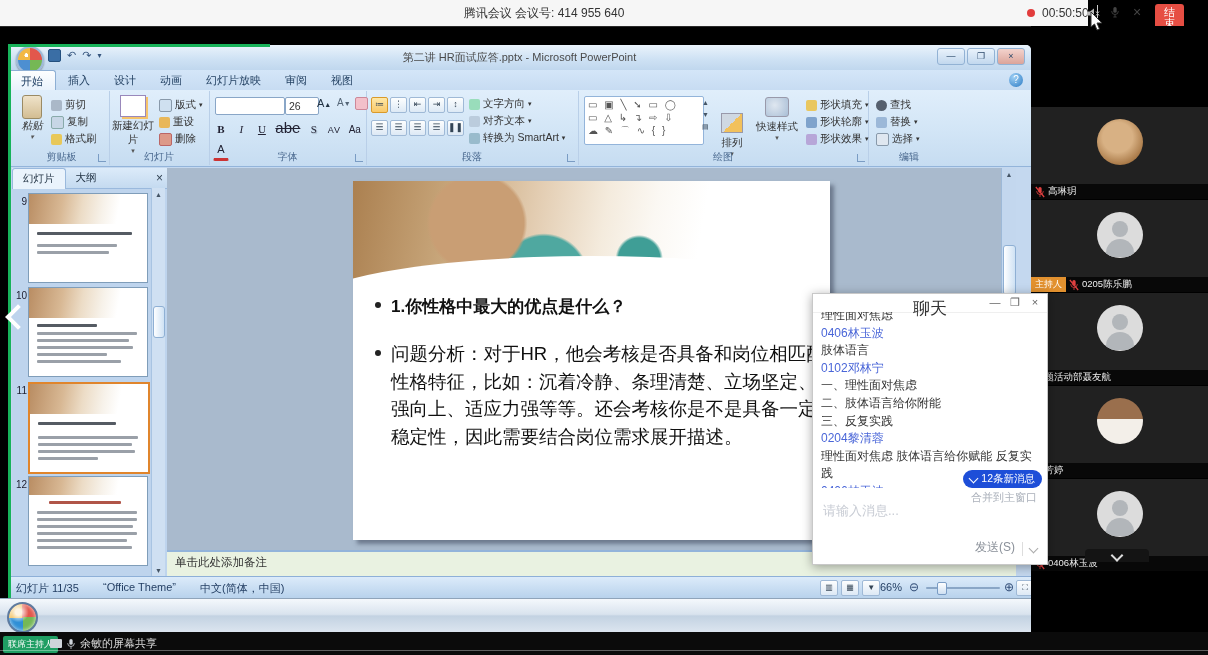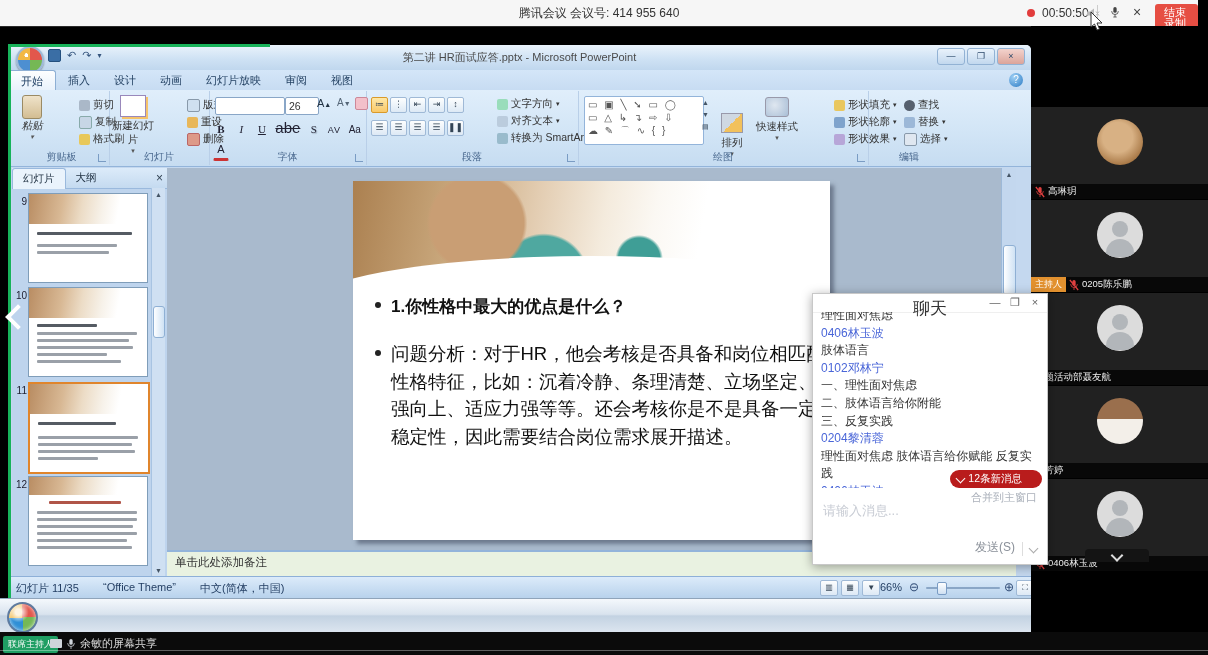--- a/index.html
+++ b/index.html
@@ -1,19 +1,19 @@
 <!DOCTYPE html>
 <html><head>
 <meta charset="utf-8">
 <style>
   html,body{margin:0;padding:0;background:#000;font-family:"Liberation Sans",sans-serif;}
   #root{position:relative;width:1208px;height:655px;overflow:hidden;background:#000;}
   .abs{position:absolute;}
   
-  #topbar{position:absolute;left:0;top:0;width:1198px;height:26px;background:#f6f6f6;border-bottom:1px solid #2a2a2a;}
+  #topbar{position:absolute;left:0;top:0;width:1088px;height:26px;background:#f6f6f6;border-bottom:1px solid #2a2a2a;}
   #topbar .title{position:absolute;left:0;right:0;top:5px;text-align:center;font-size:12px;color:#333;}
   .recdot{position:absolute;width:8px;height:8px;border-radius:50%;background:#e23c3c;}
   .endrec{position:absolute;background:#e64e43;color:#fff;font-size:11px;border-radius:3px;padding:3px 9px;line-height:1;}
   
   #ppt{position:absolute;left:8px;top:45px;width:1023px;height:553px;background:#c4d8ef;border-radius:5px 5px 0 0;}
   .green-v{position:absolute;left:8px;top:45px;width:3px;height:553px;background:#17b35a;z-index:40;}
   .green-h{position:absolute;left:8px;top:44px;width:262px;height:3px;background:#17b35a;z-index:40;}
   #ppt .titlebar{position:absolute;left:0;top:0;right:0;height:25px;background:linear-gradient(#eaf3fc,#cfe2f4 55%,#c0d7ee);border-radius:5px 5px 0 0;border-bottom:1px solid #b7cfe8;}
   .orb{position:absolute;left:8px;top:1px;width:24px;height:24px;border-radius:50%;background:radial-gradient(circle at 35% 30%,#fff 0 8%,transparent 9%),conic-gradient(#e2574c 0 25%,#75b855 0 50%,#4d8fd1 0 75%,#f2b844 0);border:2px solid #9db9d8;box-shadow:0 1px 2px rgba(0,0,0,.4);}
   .qat{position:absolute;left:40px;top:4px;display:flex;gap:6px;align-items:center;font-size:11px;color:#35557e;}
@@ -22,21 +22,21 @@
   .winbtn{width:26px;height:15px;background:linear-gradient(#e9f2fb,#c2d8ee);border:1px solid #92b2d4;border-radius:3px;font-size:9px;color:#2d4a6b;text-align:center;line-height:14px;}
   .ppt-title{position:absolute;left:0;right:0;top:5px;text-align:center;font-size:11px;color:#4a4a4a;}
   .tabrow{position:absolute;left:0;top:25px;right:0;height:20px;background:linear-gradient(#d4e6f8,#c7dcf2);}
   .tab{position:relative;float:left;padding:3px 12px 0;font-size:11px;color:#1f3d5f;height:17px;}
   .tab.active{background:linear-gradient(#fdfeff,#e8f1fb);border:1px solid #8eafd4;border-bottom:none;border-radius:3px 3px 0 0;color:#16365c;}
   .helpq{position:absolute;right:8px;top:3px;width:14px;height:14px;border-radius:50%;background:radial-gradient(circle at 35% 30%,#9fd0f5,#2d7bc4);color:#fff;font-size:10px;text-align:center;line-height:14px;}
   .ribbon{position:absolute;left:0;top:45px;right:0;height:76px;background:linear-gradient(#e0eefb,#d2e5f6 55%,#c6dcf1);border-bottom:1px solid #93b4da;}
   .rgroup{position:absolute;top:1px;bottom:1px;border-right:1px solid #b9cfe8;}
   .rgl{position:absolute;bottom:1px;left:0;right:0;text-align:center;font-size:10px;color:#49688e;}
   .dlg{position:absolute;right:3px;bottom:3px;width:7px;height:7px;border-left:1px solid #7a9cc4;border-bottom:1px solid #7a9cc4;}
-  .rbtn{position:absolute;display:flex;align-items:center;gap:3px;font-size:10.5px;color:#333;white-space:nowrap;margin-left:28px;}
+  .rbtn{position:absolute;display:flex;align-items:center;gap:3px;font-size:10.5px;color:#333;white-space:nowrap;}
   .ric{display:inline-block;width:11px;height:11px;border-radius:2px;flex:none;}
   .bigbtn{position:absolute;text-align:center;font-size:10.5px;color:#333;}
   .combo{position:absolute;height:16px;background:#fff;border:1px solid #89a6c7;border-radius:2px;font-size:10.5px;color:#333;line-height:16px;padding:0 3px;}
   .fbtn{display:inline-block;min-width:14px;height:15px;border:1px solid transparent;border-radius:2px;text-align:center;font-size:11px;color:#223;line-height:15px;}
   .sq{display:inline-block;width:15px;height:14px;background:linear-gradient(#fdfefe,#dde9f5);border:1px solid #9fb9d6;border-radius:2px;font-size:9px;color:#345;text-align:center;line-height:13px;}
   .sq.on{background:linear-gradient(#ffe8a6,#f9c96a);border-color:#d99a2b;}
   .shapebox{position:absolute;background:#fff;border:1px solid #93b4da;border-radius:2px;font-size:10px;color:#555;letter-spacing:2px;line-height:13px;padding:1px 3px;}
   
   .spanel{position:absolute;left:4px;top:123px;width:155px;bottom:21px;background:#bed4ed;overflow:hidden;}
   .ptabs{position:absolute;left:0;top:0;right:0;height:20px;background:linear-gradient(#dcebfa,#c4daf0);border-bottom:1px solid #9ab9dd;font-size:10.5px;color:#234;}
@@ -95,21 +95,21 @@
   .chev{position:absolute;left:50%;top:2px;width:7px;height:7px;border-left:2px solid #ddd;border-bottom:2px solid #ddd;transform:translateX(-50%) rotate(-45deg);}
   
   #chat{position:absolute;left:812px;top:293px;width:234px;height:270px;background:#fff;border:1px solid #c8c8c8;box-shadow:0 2px 10px rgba(0,0,0,.35);z-index:60;}
   .chat-titlebar{position:absolute;left:0;top:0;right:0;height:18px;border-bottom:1px solid #efefef;}
   .chat-title{position:absolute;left:0;right:0;top:3px;text-align:center;font-size:17px;color:#333;}
   .cbtn{position:absolute;top:2px;width:16px;height:14px;text-align:center;font-size:11px;color:#666;line-height:13px;}
   .cmsgs{position:absolute;left:8px;top:18px;width:212px;height:176px;overflow:hidden;font-size:12px;line-height:17.6px;color:#333;}
   .cmsgs .inner{margin-top:-5px;}
   .mname{color:#4a66d8;}
   .mtext{color:#333;}
-  .pill{position:absolute;right:5px;top:176px;background:#b91c1c;color:#fff;font-size:10.5px;border-radius:9px;padding:2px 20px 2px 18px;}
+  .pill{position:absolute;right:5px;top:176px;background:#1d4ed8;color:#fff;font-size:10.5px;border-radius:9px;padding:2px 7px 2px 18px;}
   .pillchev{position:absolute;left:7px;top:5px;width:6px;height:6px;border-left:1.5px solid #fff;border-bottom:1.5px solid #fff;transform:rotate(-45deg);}
   .merge{position:absolute;right:10px;top:196px;font-size:11px;color:#aab0ba;}
   #chat input{position:absolute;left:8px;top:208px;width:200px;border:none;outline:none;font-size:13px;color:#333;background:transparent;}
   #chat input::placeholder{color:#c8ccd4;}
   .send{position:absolute;right:32px;bottom:8px;font-size:12px;color:#8a9099;}
   .sendsep{position:absolute;right:24px;bottom:8px;width:1px;height:14px;background:#ddd;}
   .sendchev{position:absolute;right:10px;bottom:12px;width:6px;height:6px;border-left:1.5px solid #aaa;border-bottom:1.5px solid #aaa;transform:rotate(-45deg);}
   
   .leftchev{position:absolute;left:9px;top:308px;width:14px;height:14px;border-left:4px solid #fff;border-bottom:4px solid #fff;transform:rotate(45deg);z-index:45;}
   #cursor{position:absolute;left:1090px;top:12px;z-index:99;}

